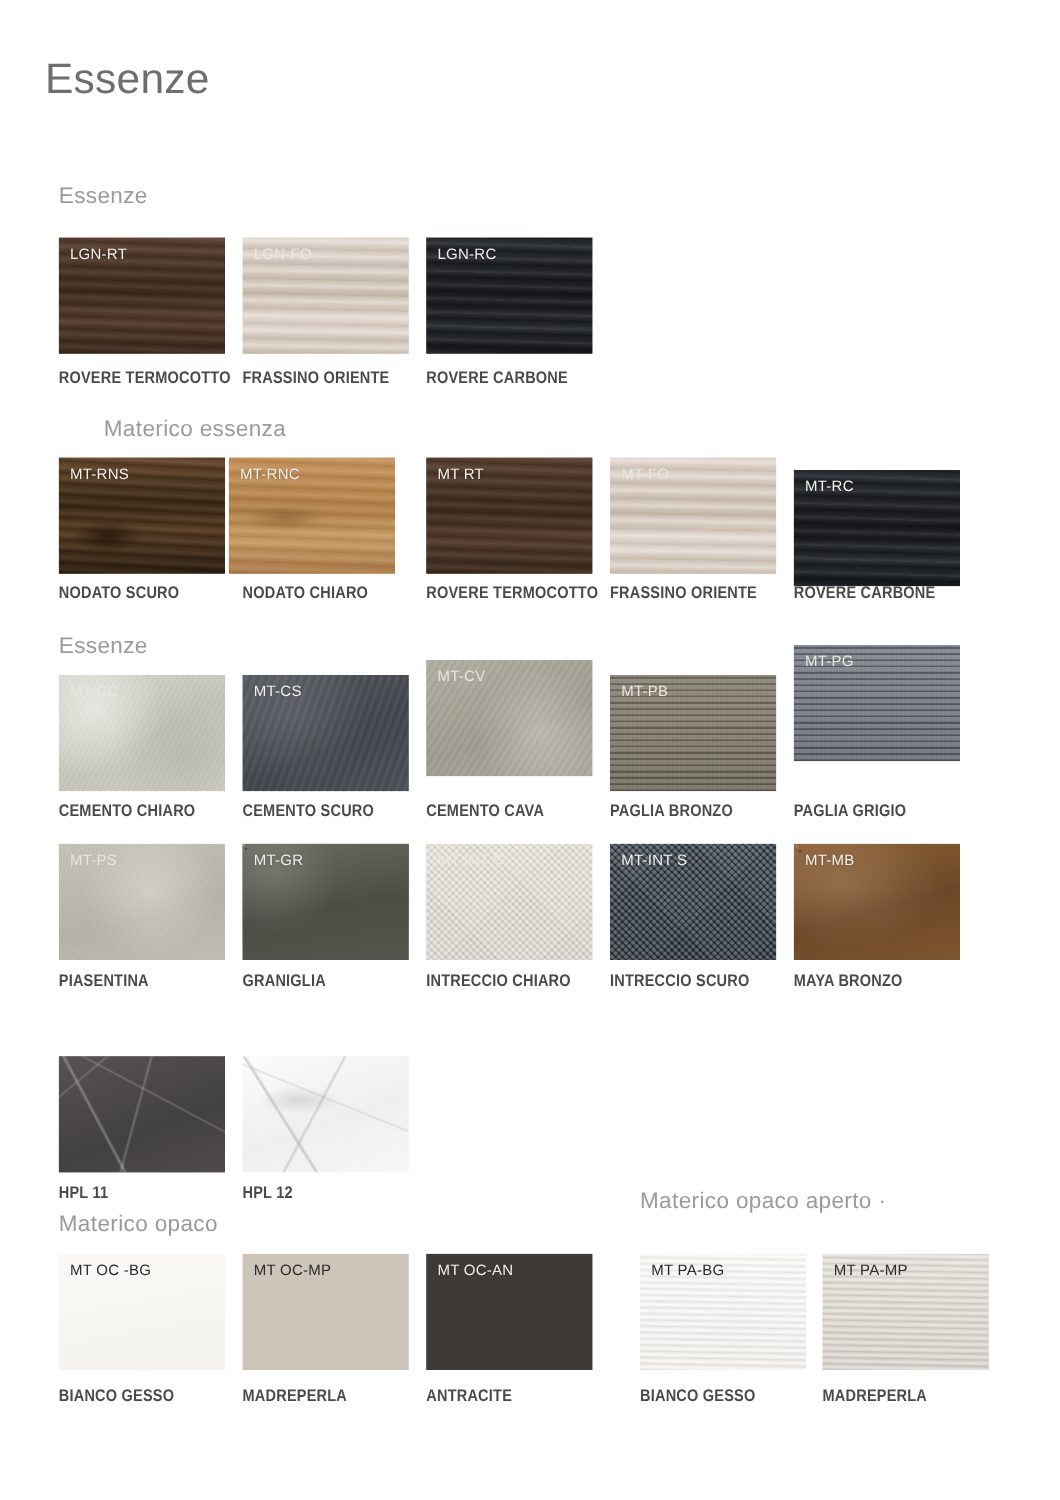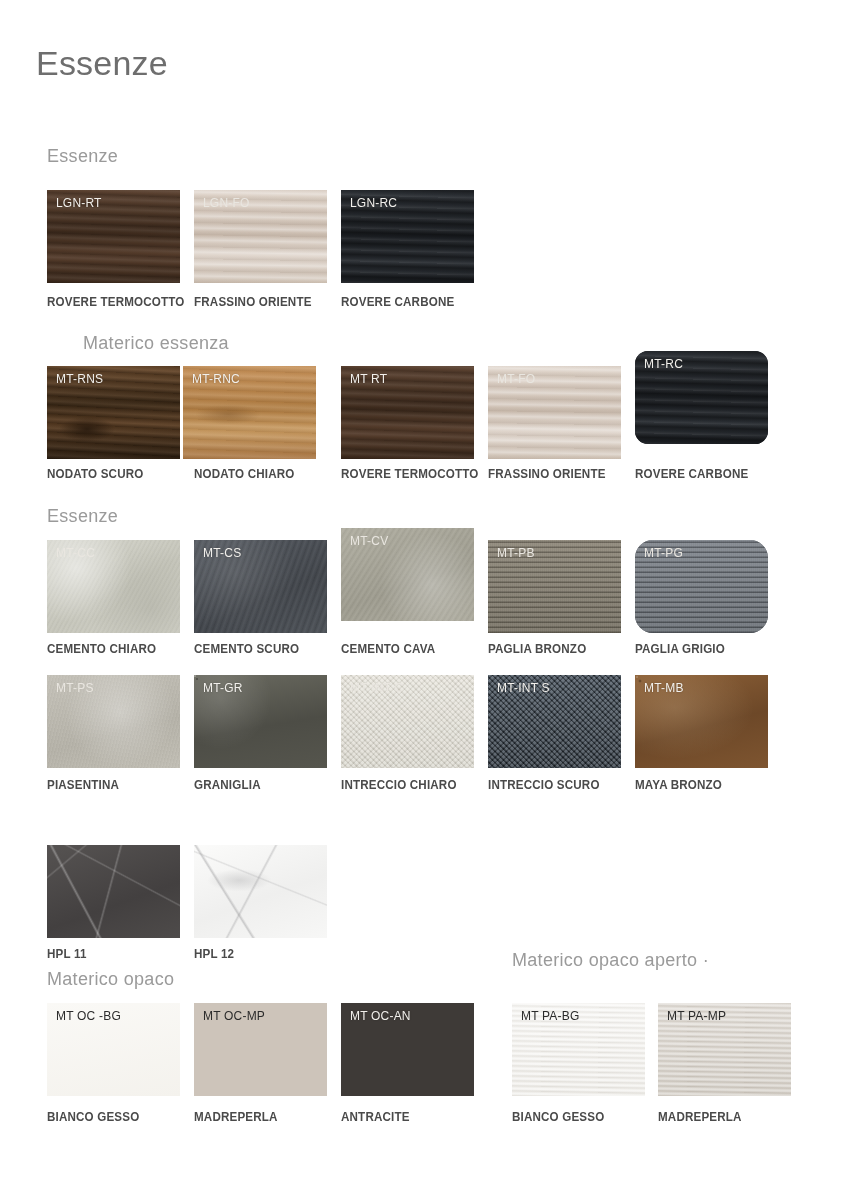--- a/index.html
+++ b/index.html
@@ -115,21 +115,21 @@
     <div class="swatch" style="left: 341px; top: 366px;">
       <div class="tex" style="background: repeating-linear-gradient(2deg, rgba(0, 0, 0, 0.2) 0px, rgba(0, 0, 0, 0) 3px, rgba(255, 255, 255, 0.07) 6px, rgba(0, 0, 0, 0.14) 10px), linear-gradient(rgb(90, 65, 48) 0%, rgb(62, 43, 29) 45%, rgb(84, 59, 42) 70%, rgb(58, 40, 27) 100%) rgb(71, 50, 36);"></div>
       <div class="code light">MT RT</div>
     </div>
     <div class="swatch-name" style="left: 341px; top: 466px;">ROVERE TERMOCOTTO</div>
     <div class="swatch" style="left: 488px; top: 366px;">
       <div class="tex" style="background: repeating-linear-gradient(1deg, rgba(120, 100, 85, 0.16) 0px, rgba(255, 255, 255, 0) 4px, rgba(255, 255, 255, 0.35) 7px, rgba(140, 118, 100, 0.1) 12px), linear-gradient(rgb(222, 211, 201) 0%, rgb(205, 191, 178) 48%, rgb(224, 214, 205) 72%, rgb(207, 194, 181) 100%) rgb(217, 206, 197);"></div>
       <div class="code mid">MT-FO</div>
     </div>
     <div class="swatch-name" style="left: 488px; top: 466px;">FRASSINO ORIENTE</div>
-    <div class="swatch" style="left: 635px; top: 351px; border-radius: 13px;">
+    <div class="swatch" style="left: 635px; top: 376px;">
       <div class="tex" style="background: repeating-linear-gradient(1.5deg, rgba(255, 255, 255, 0.086) 0px, rgba(0, 0, 0, 0) 3px, rgba(0, 0, 0, 0.35) 7px, rgba(255, 255, 255, 0.04) 11px), linear-gradient(rgb(43, 47, 52) 0%, rgb(27, 30, 34) 50%, rgb(40, 44, 49) 78%, rgb(25, 28, 32) 100%) rgb(34, 37, 42);"></div>
       <div class="code light">MT-RC</div>
     </div>
     <div class="swatch-name" style="left: 635px; top: 466px;">ROVERE CARBONE</div>
     <div class="section-caption" style="left: 47px; top: 506px;">Essenze</div>
     <div class="swatch" style="left: 47px; top: 540px;">
       <div class="tex" style="background: radial-gradient(circle at 22% 30%, rgba(255, 255, 255, 0.5) 0%, rgba(255, 255, 255, 0) 45%), radial-gradient(circle at 78% 72%, rgba(150, 150, 138, 0.3) 0%, rgba(150, 150, 138, 0) 50%), repeating-linear-gradient(118deg, rgba(0, 0, 0, 0.035) 0px, rgba(255, 255, 255, 0.05) 2px, rgba(0, 0, 0, 0.02) 4px), linear-gradient(150deg, rgb(214, 214, 205) 0%, rgb(198, 198, 187) 55%, rgb(210, 210, 200) 100%) rgb(205, 205, 195);"></div>
       <div class="code mid">MT-CC</div>
     </div>
     <div class="swatch-name" style="left: 47px; top: 641px;">CEMENTO CHIARO</div>
@@ -141,21 +141,21 @@
     <div class="swatch" style="left: 341px; top: 528px;">
       <div class="tex" style="background: radial-gradient(circle at 68% 60%, rgba(255, 255, 255, 0.28) 0%, rgba(255, 255, 255, 0) 48%), repeating-linear-gradient(122deg, rgba(0, 0, 0, 0.05) 0px, rgba(255, 255, 255, 0.05) 3px, rgba(0, 0, 0, 0.03) 5px), linear-gradient(160deg, rgb(178, 176, 163) 0%, rgb(159, 157, 144) 58%, rgb(174, 172, 159) 100%) rgb(169, 167, 155);"></div>
       <div class="code mid">MT-CV</div>
     </div>
     <div class="swatch-name" style="left: 341px; top: 641px;">CEMENTO CAVA</div>
     <div class="swatch" style="left: 488px; top: 540px;">
       <div class="tex" style="background: repeating-linear-gradient(0deg, rgba(0, 0, 0, 0.22) 0px, rgba(0, 0, 0, 0.22) 1px, rgba(255, 255, 255, 0.1) 2px, rgba(255, 255, 255, 0.1) 5px), repeating-linear-gradient(90deg, rgba(0, 0, 0, 0.05) 0px, rgba(255, 255, 255, 0.04) 2px), linear-gradient(rgb(138, 131, 116) 0%, rgb(116, 110, 96) 100%) rgb(125, 120, 106);"></div>
       <div class="code mid">MT-PB</div>
     </div>
     <div class="swatch-name" style="left: 488px; top: 641px;">PAGLIA BRONZO</div>
-    <div class="swatch" style="left: 635px; top: 540px; border-radius: 18px;">
+    <div class="swatch" style="left: 635px; top: 516px;">
       <div class="tex" style="background: repeating-linear-gradient(0deg, rgba(0, 0, 0, 0.25) 0px, rgba(0, 0, 0, 0.25) 1px, rgba(255, 255, 255, 0.13) 2px, rgba(255, 255, 255, 0.13) 5px), repeating-linear-gradient(90deg, rgba(0, 0, 0, 0.05) 0px, rgba(255, 255, 255, 0.04) 2px), linear-gradient(rgb(120, 126, 134) 0%, rgb(99, 105, 112) 100%) rgb(109, 115, 122);"></div>
       <div class="code mid">MT-PG</div>
     </div>
     <div class="swatch-name" style="left: 635px; top: 641px;">PAGLIA GRIGIO</div>
     <div class="swatch" style="left: 47px; top: 675px;">
       <div class="tex" style="background: radial-gradient(circle at 55% 40%, rgba(255, 255, 255, 0.32) 0%, rgba(255, 255, 255, 0) 60%), repeating-linear-gradient(105deg, rgba(0, 0, 0, 0.03) 0px, rgba(255, 255, 255, 0.04) 3px), linear-gradient(165deg, rgb(198, 195, 186) 0%, rgb(182, 179, 169) 60%, rgb(194, 191, 181) 100%) rgb(190, 187, 178);"></div>
       <div class="code mid">MT-PS</div>
     </div>
     <div class="swatch-name" style="left: 47px; top: 777px;">PIASENTINA</div>
     <div class="swatch" style="left: 194px; top: 675px;">

